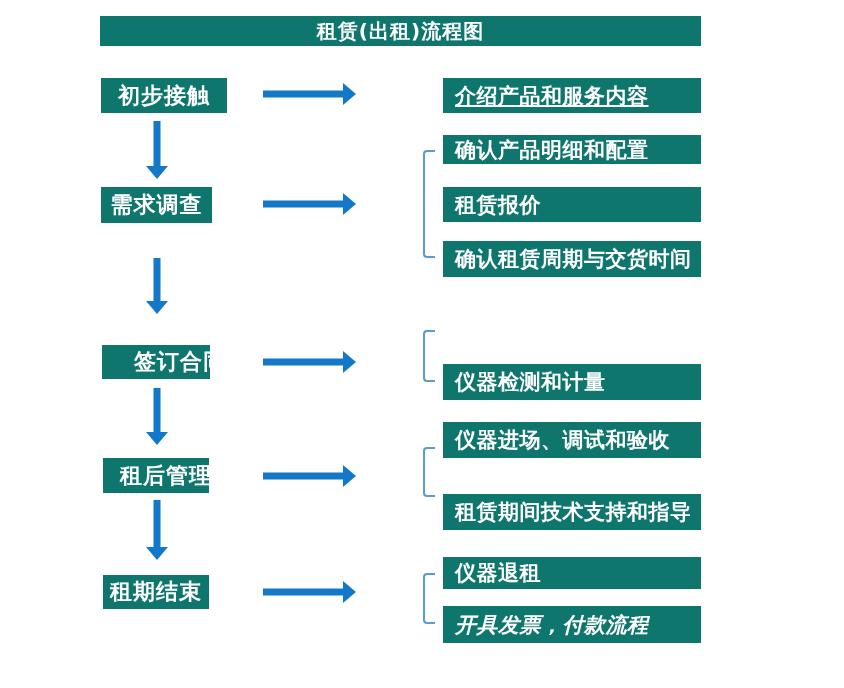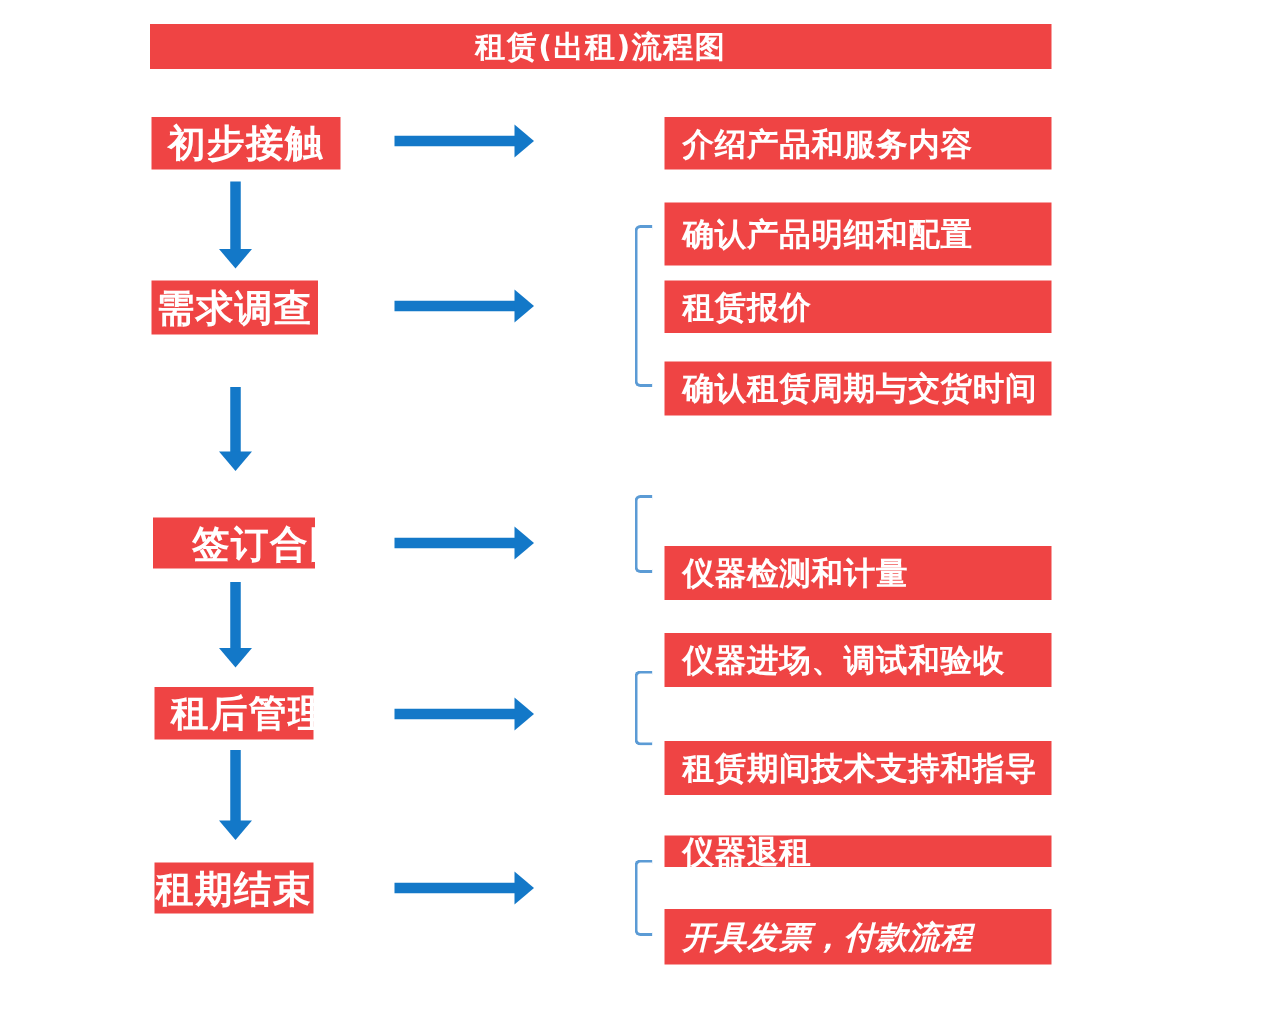--- a/index.html
+++ b/index.html
@@ -7,33 +7,33 @@
     position: relative;
     width: 844px;
     height: 688px;
     background: #ffffff;
     font-family: "DejaVu Sans", sans-serif;
     font-weight: bold;
     overflow: hidden;
   }
   .blue-box {
     position: absolute;
-    background: #ef4444;
+    background: #0f766e;
     color: #ffffff;
     box-sizing: border-box;
     text-align: right;
   }
   .title-bar {
     left: 100px; top: 16px; width: 601px; height: 30px;
     font-size: 20px;
     display: flex; align-items: center; justify-content: center;
     letter-spacing: 1px;
   }
   .step-box {
-    font-size: 25px;
+    font-size: 22px;
     display: flex; align-items: center; justify-content: center;
     letter-spacing: 1px;
     white-space: nowrap;
   }
   .detail-box {
     left: 443px; width: 258px;
     font-size: 21px;
     display: flex; align-items: center;
     padding-left: 12px;
     letter-spacing: 0.5px;
@@ -124,27 +124,27 @@
   <div class="h-arrow" style="left:263px; top:581px; width:93px;">
     <div class="shaft"></div>
     <div class="head"></div>
   </div>
 
   <div class="bracket" style="top:150px; height:108px;"></div>
   <div class="bracket" style="top:330px; height:52px;"></div>
   <div class="bracket" style="top:447px; height:50px;"></div>
   <div class="bracket" style="top:573px; height:51px;"></div>
 
-  <div class="blue-box detail-box" style="top:78px;  height:35px;">介绍产品和服务内容</div>
+  <div class="blue-box detail-box" style="top:78px;  height:35px;text-decoration:underline;">介绍产品和服务内容</div>
 
-  <div class="blue-box detail-box" style="top:135px; height:42px;">确认产品明细和配置</div>
+  <div class="blue-box detail-box" style="top:135px; height:29px;">确认产品明细和配置</div>
   <div class="blue-box detail-box" style="top:187px; height:35px;">租赁报价</div>
   <div class="blue-box detail-box" style="top:241px; height:36px;">确认租赁周期与交货时间</div>
 
   <div class="blue-box detail-box" style="top:364px; height:36px;">仪器检测和计量</div>
 
   <div class="blue-box detail-box" style="top:422px; height:36px;">仪器进场、调试和验收</div>
   <div class="blue-box detail-box" style="top:494px; height:36px;">租赁期间技术支持和指导</div>
 
-  <div class="blue-box detail-box" style="top:557px; height:21px;">仪器退租</div>
+  <div class="blue-box detail-box" style="top:557px; height:32px;">仪器退租</div>
   <div class="blue-box detail-box" style="top:606px; height:37px;font-style:italic;">开具发票，付款流程</div>
 
 </div>
 
 </body></html>

